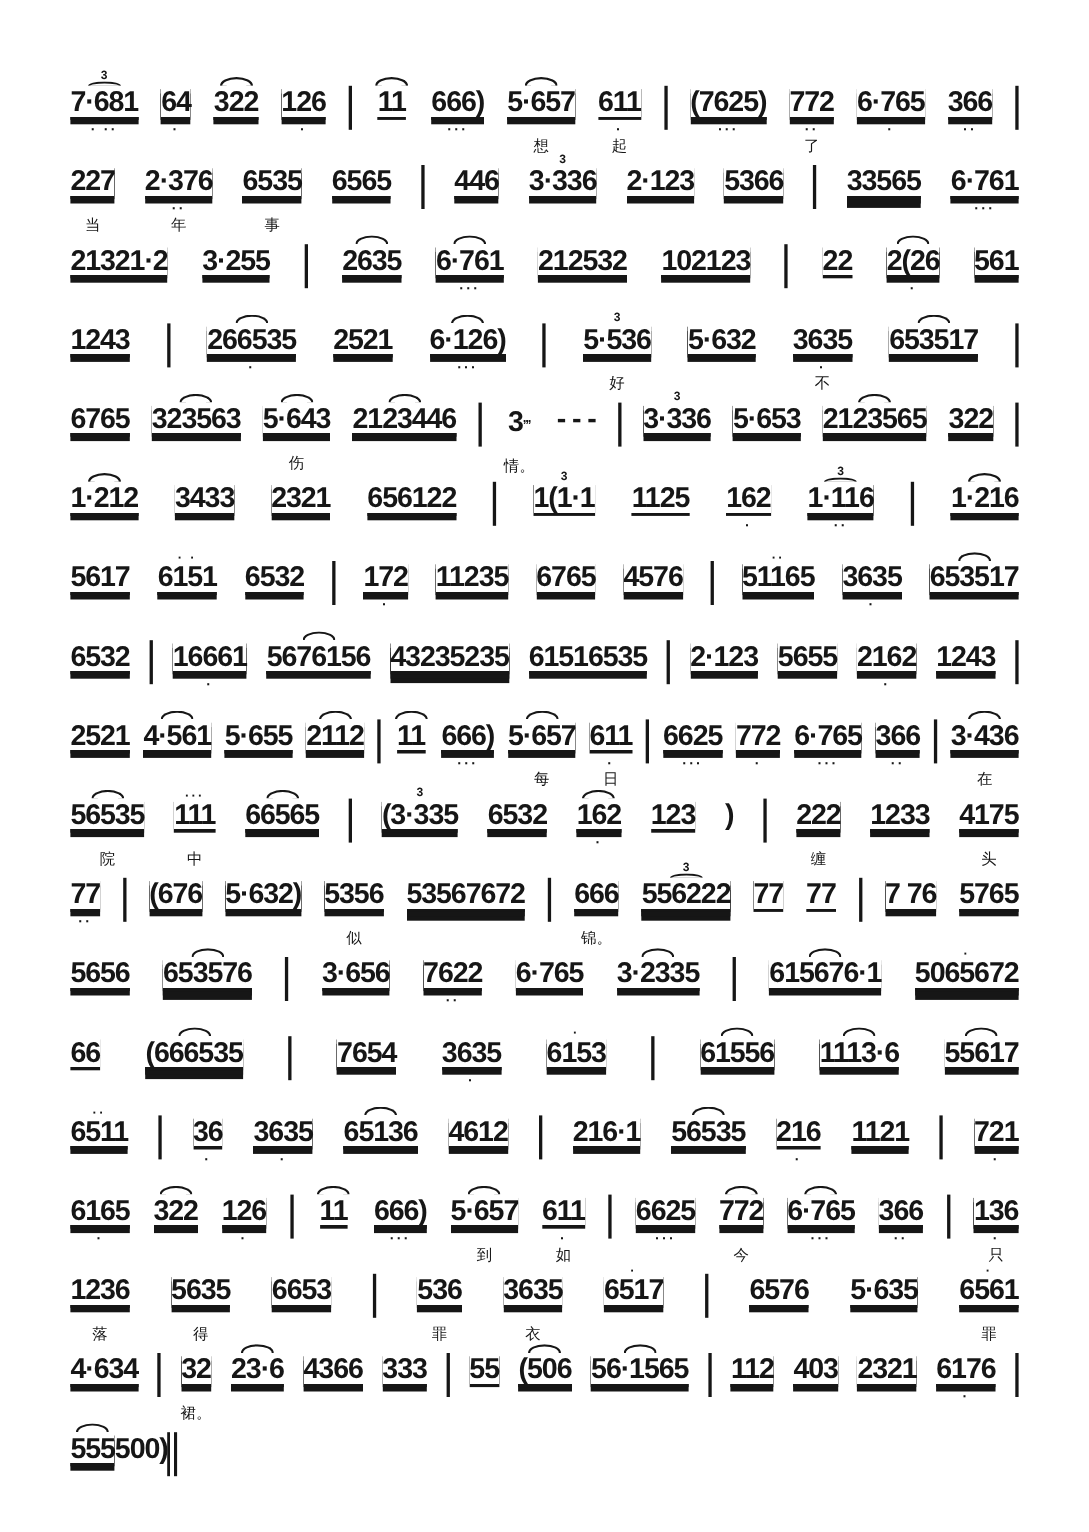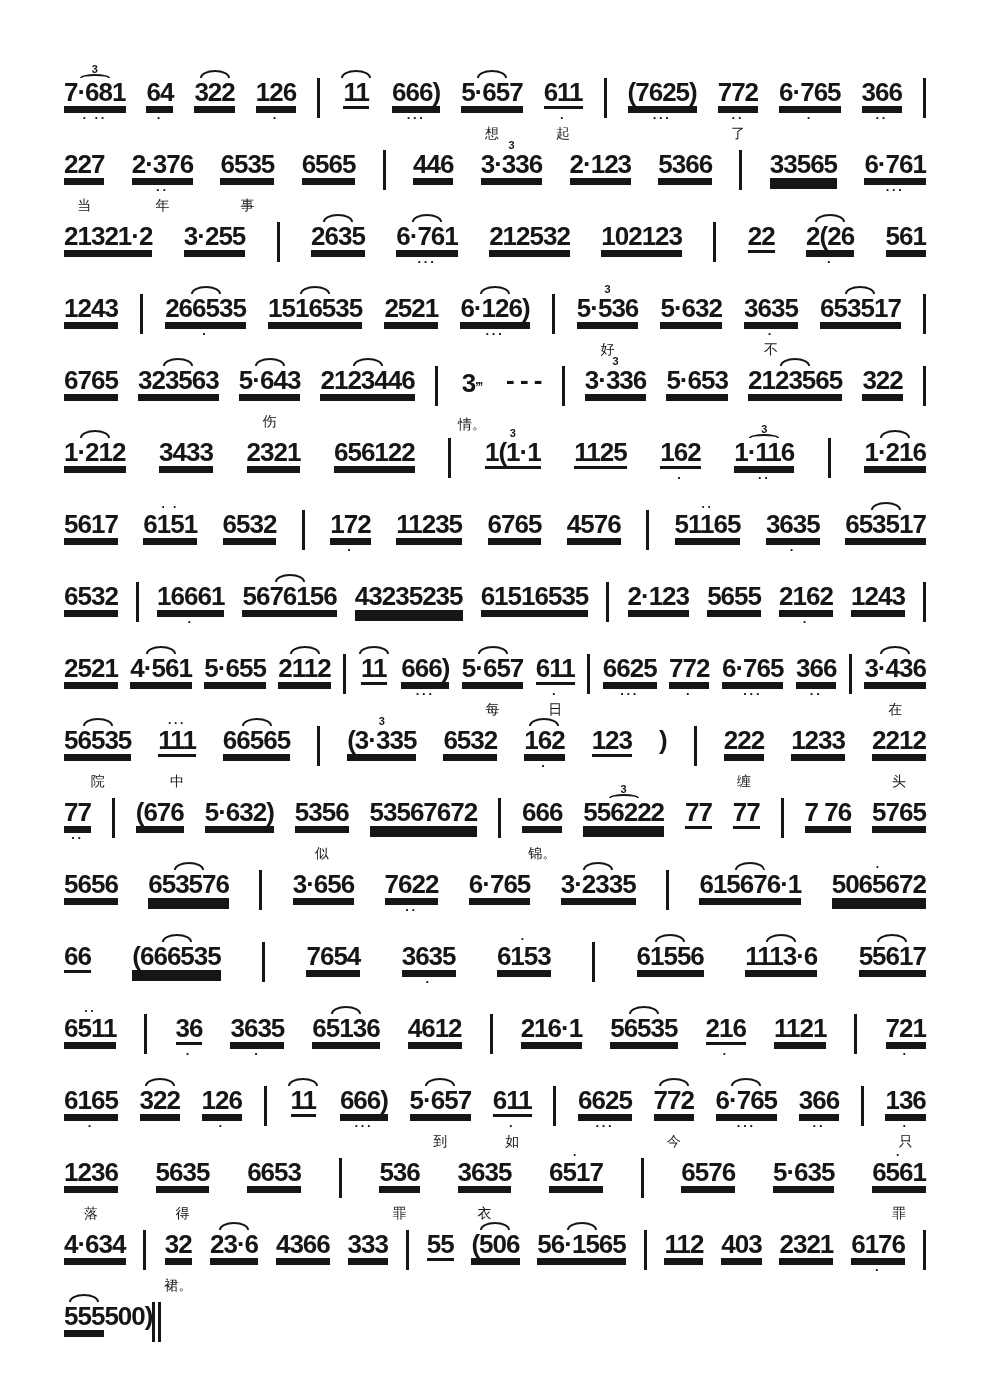--- a/index.html
+++ b/index.html
@@ -268,28 +268,20 @@
         <div class="bar"></div>
         <div class="grp">
           <div class="sup">
             <div class="tie"></div>
           </div>
           <div class="num u2">266535</div>
           <div class="dots">·</div>
           <div class="lyr"></div>
         </div>
         <div class="grp">
-          <div class="sup">
-            <div class="tie"></div>
-          </div>
-          <div class="num u2">1516535</div>
-          <div class="dots"></div>
-          <div class="lyr"></div>
-        </div>
-        <div class="grp">
           <div class="sup"></div>
           <div class="num u2">2521</div>
           <div class="dots"></div>
           <div class="lyr"></div>
         </div>
         <div class="grp">
           <div class="sup">
             <div class="tie"></div>
           </div>
           <div class="num u2">6·126)</div>
@@ -761,21 +753,21 @@
           <div class="lyr">缠</div>
         </div>
         <div class="grp">
           <div class="sup"></div>
           <div class="num u2">1233</div>
           <div class="dots"></div>
           <div class="lyr"></div>
         </div>
         <div class="grp">
           <div class="sup"></div>
-          <div class="num u2">2212</div>
+          <div class="num u2">4175</div>
           <div class="dots"></div>
           <div class="lyr">头</div>
         </div>
       </div>
       <div class="row">
         <div class="grp">
           <div class="sup"></div>
           <div class="num u2">77</div>
           <div class="dots">··</div>
           <div class="lyr"></div>

